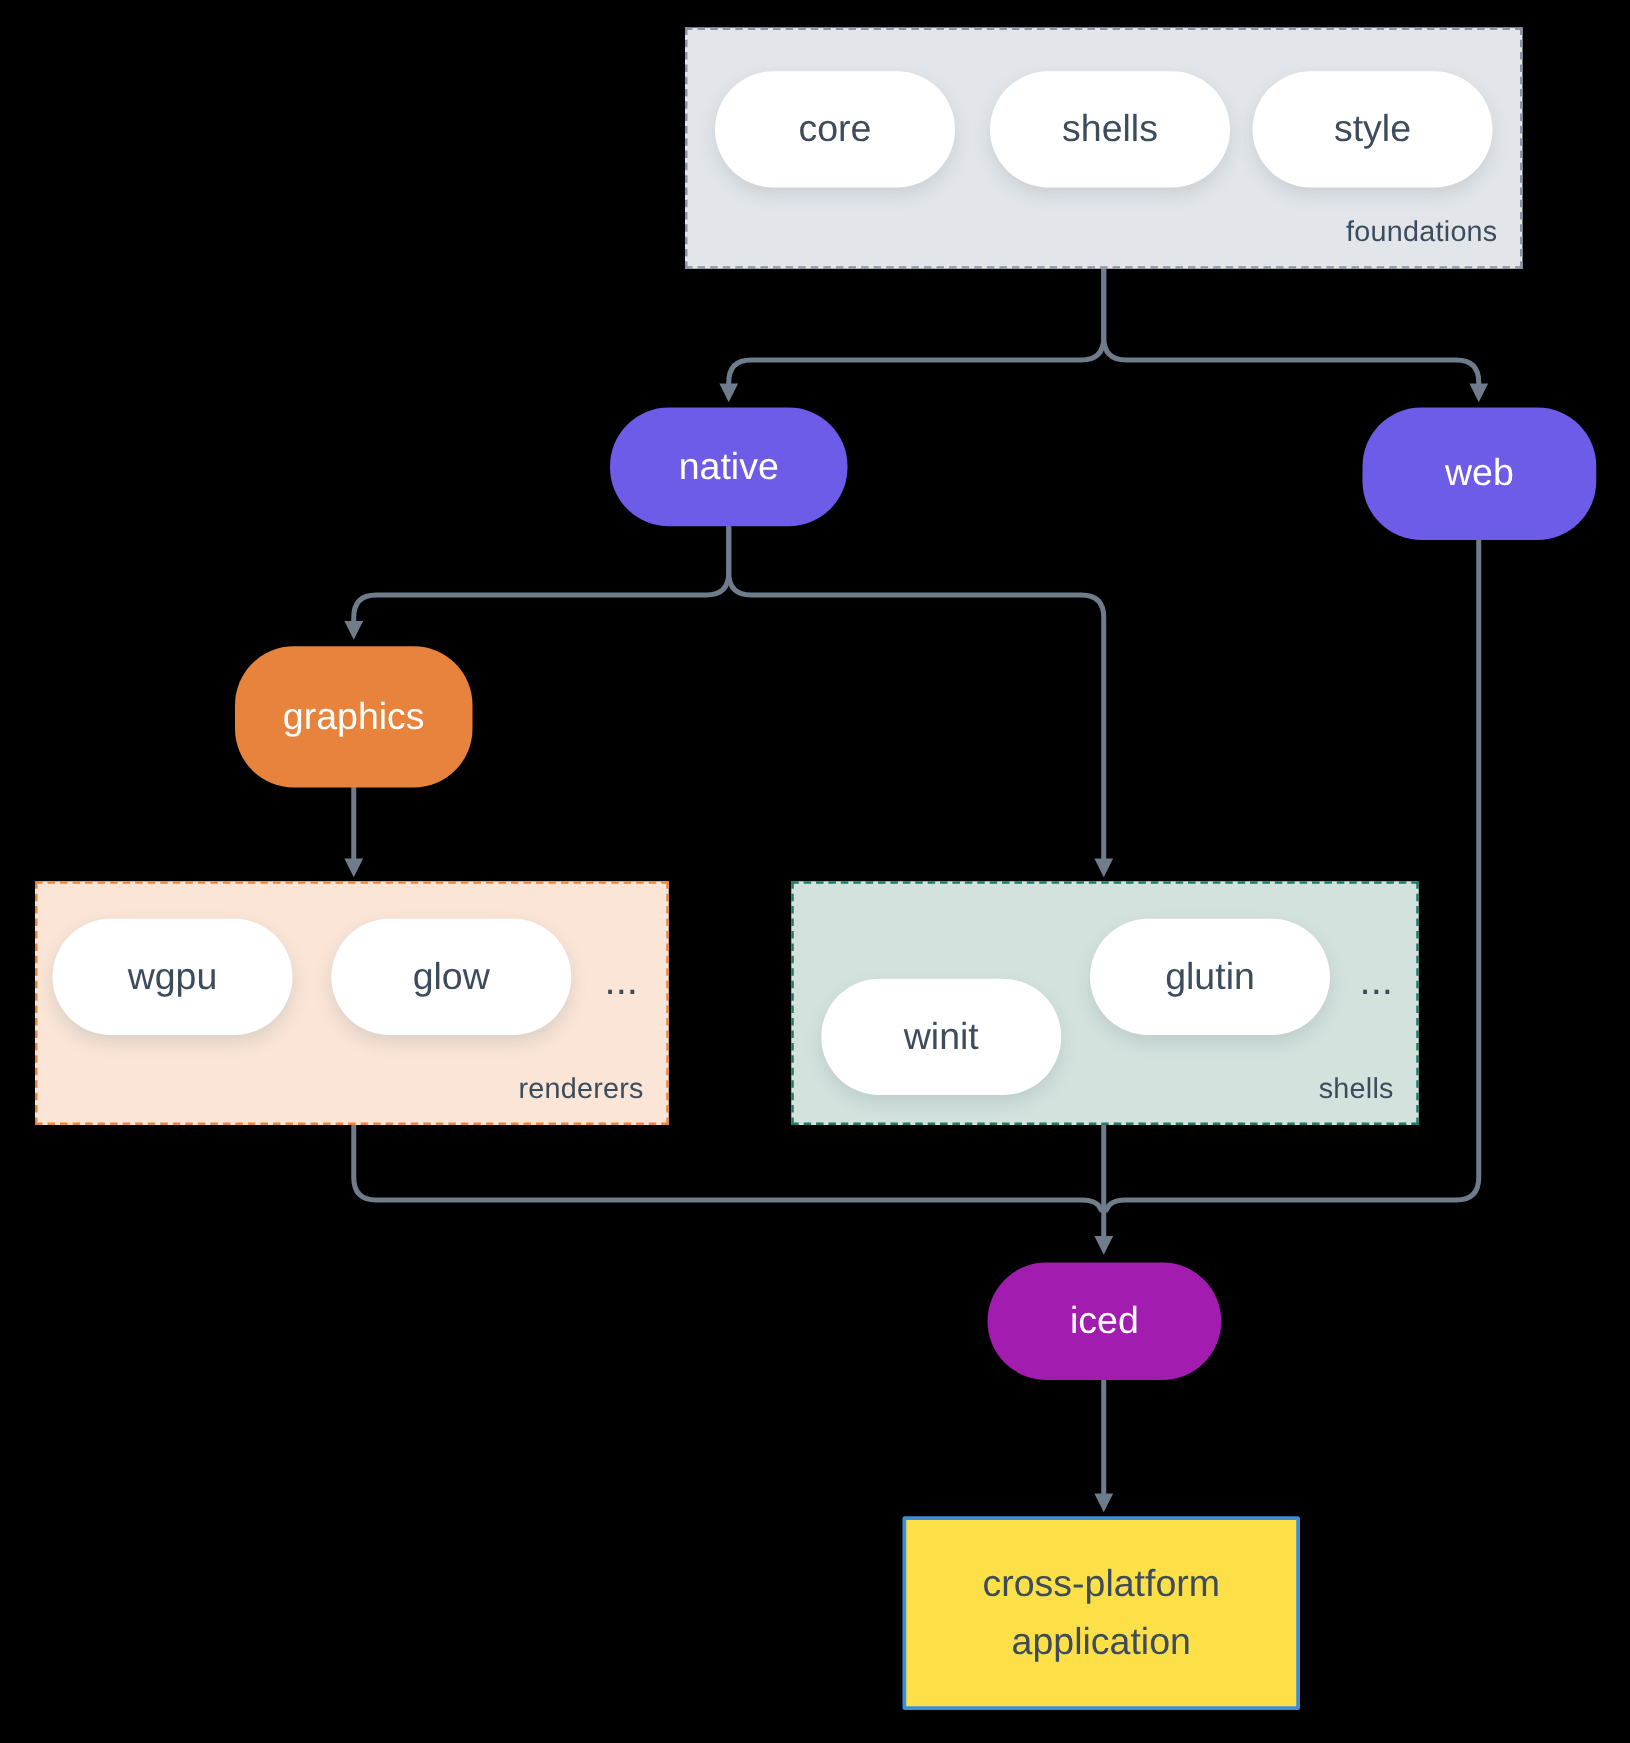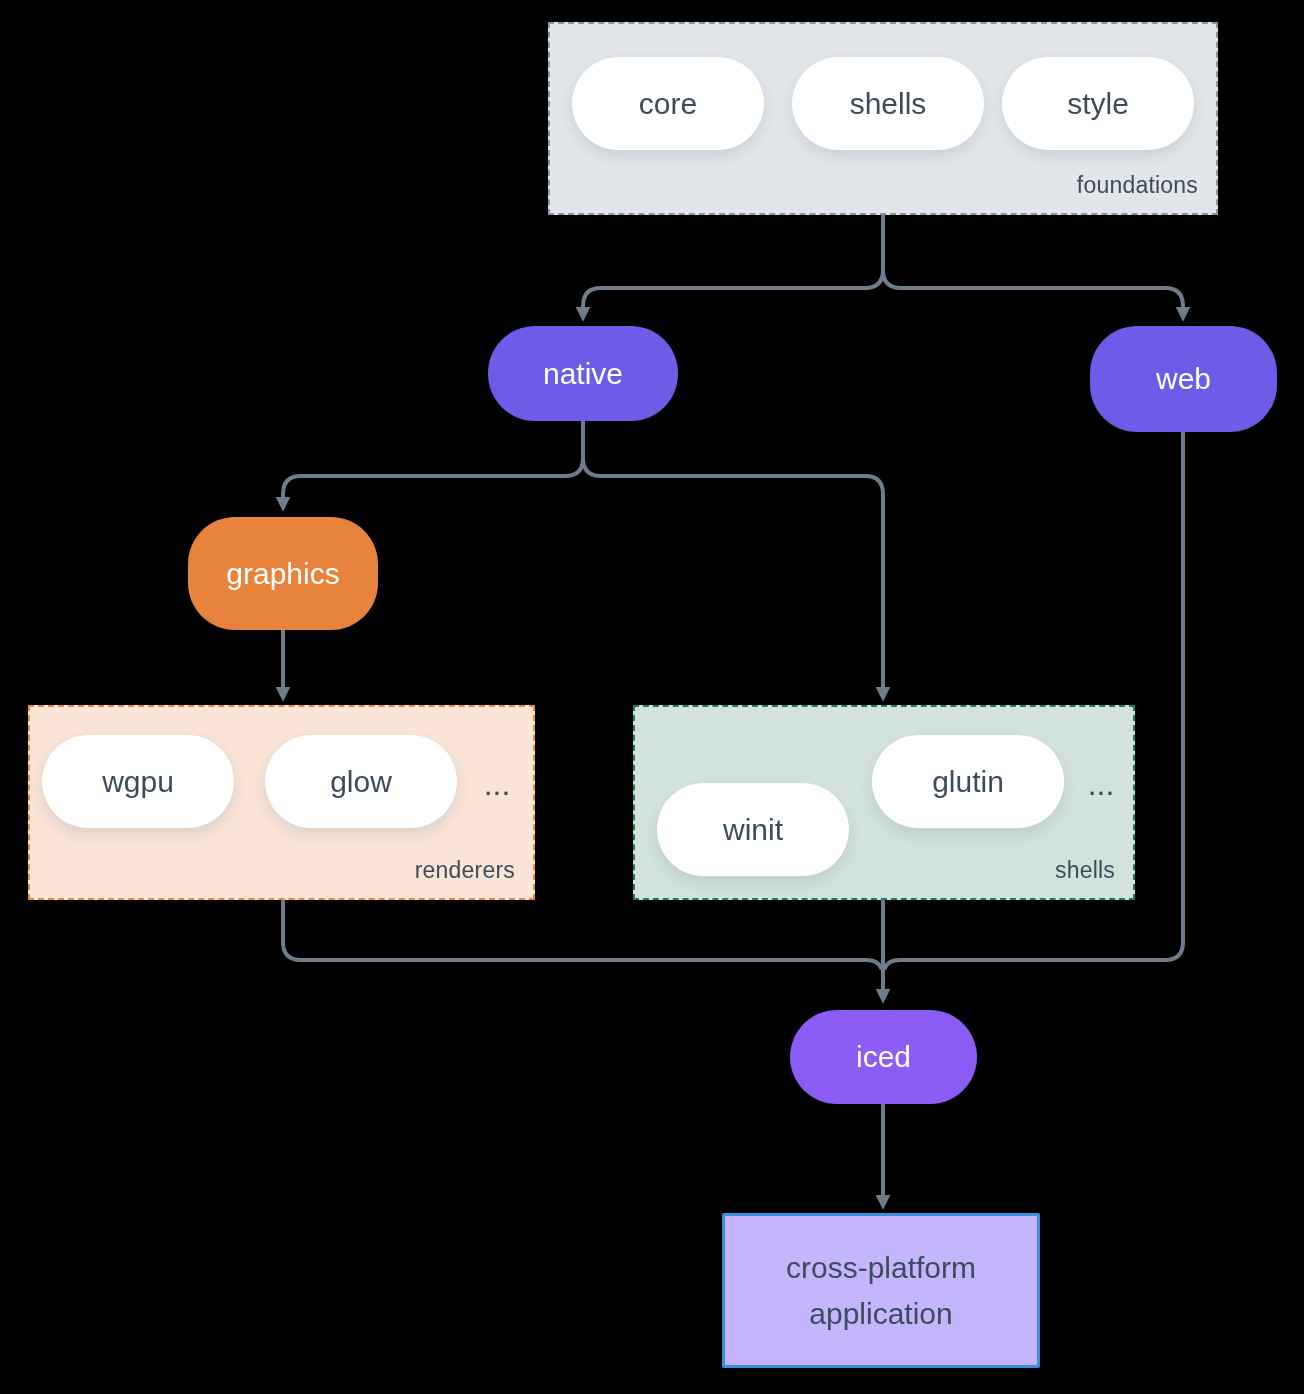--- a/index.html
+++ b/index.html
@@ -65,21 +65,21 @@
     border-radius: 47px;
     font-size: 30px;
   }
   .pill.white {
     background: #ffffff;
     color: #3d4c5c;
     box-shadow: 0 6px 14px rgba(90,110,130,0.18);
   }
   .pill.purple { background: #6c5ce8; color: #ffffff; }
   .pill.orange { background: #e8833d; color: #ffffff; }
-  .pill.blue   { background: #8b5cf6; color: #ffffff; }
+  .pill.blue   { background: #a21caf; color: #ffffff; }
 
   
   #pill-core    { left: 22px;  top: 33px; }
   #pill-futures { left: 242px; top: 33px; }
   #pill-style   { left: 452px; top: 33px; }
   
   #pill-wgpu { left: 12px;  top: 28px; }
   #pill-glow { left: 235px; top: 28px; }
   
   #pill-winit  { left: 22px;  top: 28px; margin-top: 48px; }
@@ -101,21 +101,21 @@
 
   
   #node-native   { left: 488px;  top: 326px; width: 190px; height: 95px; }
   #node-web      { left: 1090px; top: 326px; width: 187px; height: 106px; }
   #node-graphics { left: 188px;  top: 517px; width: 190px; height: 113px; }
   #node-iced     { left: 790px;  top: 1010px; width: 187px; height: 94px; }
 
   
   #node-app {
     left: 722px; top: 1213px; width: 318px; height: 155px;
-    background: #c4b5fd;
+    background: #fde047;
     border: 3px solid #3a90dc;
     border-radius: 2px;
     display: flex;
     flex-direction: column;
     align-items: center;
     justify-content: center;
     color: #3d4c5c;
     font-size: 30px;
     line-height: 46px;
     text-align: center;

